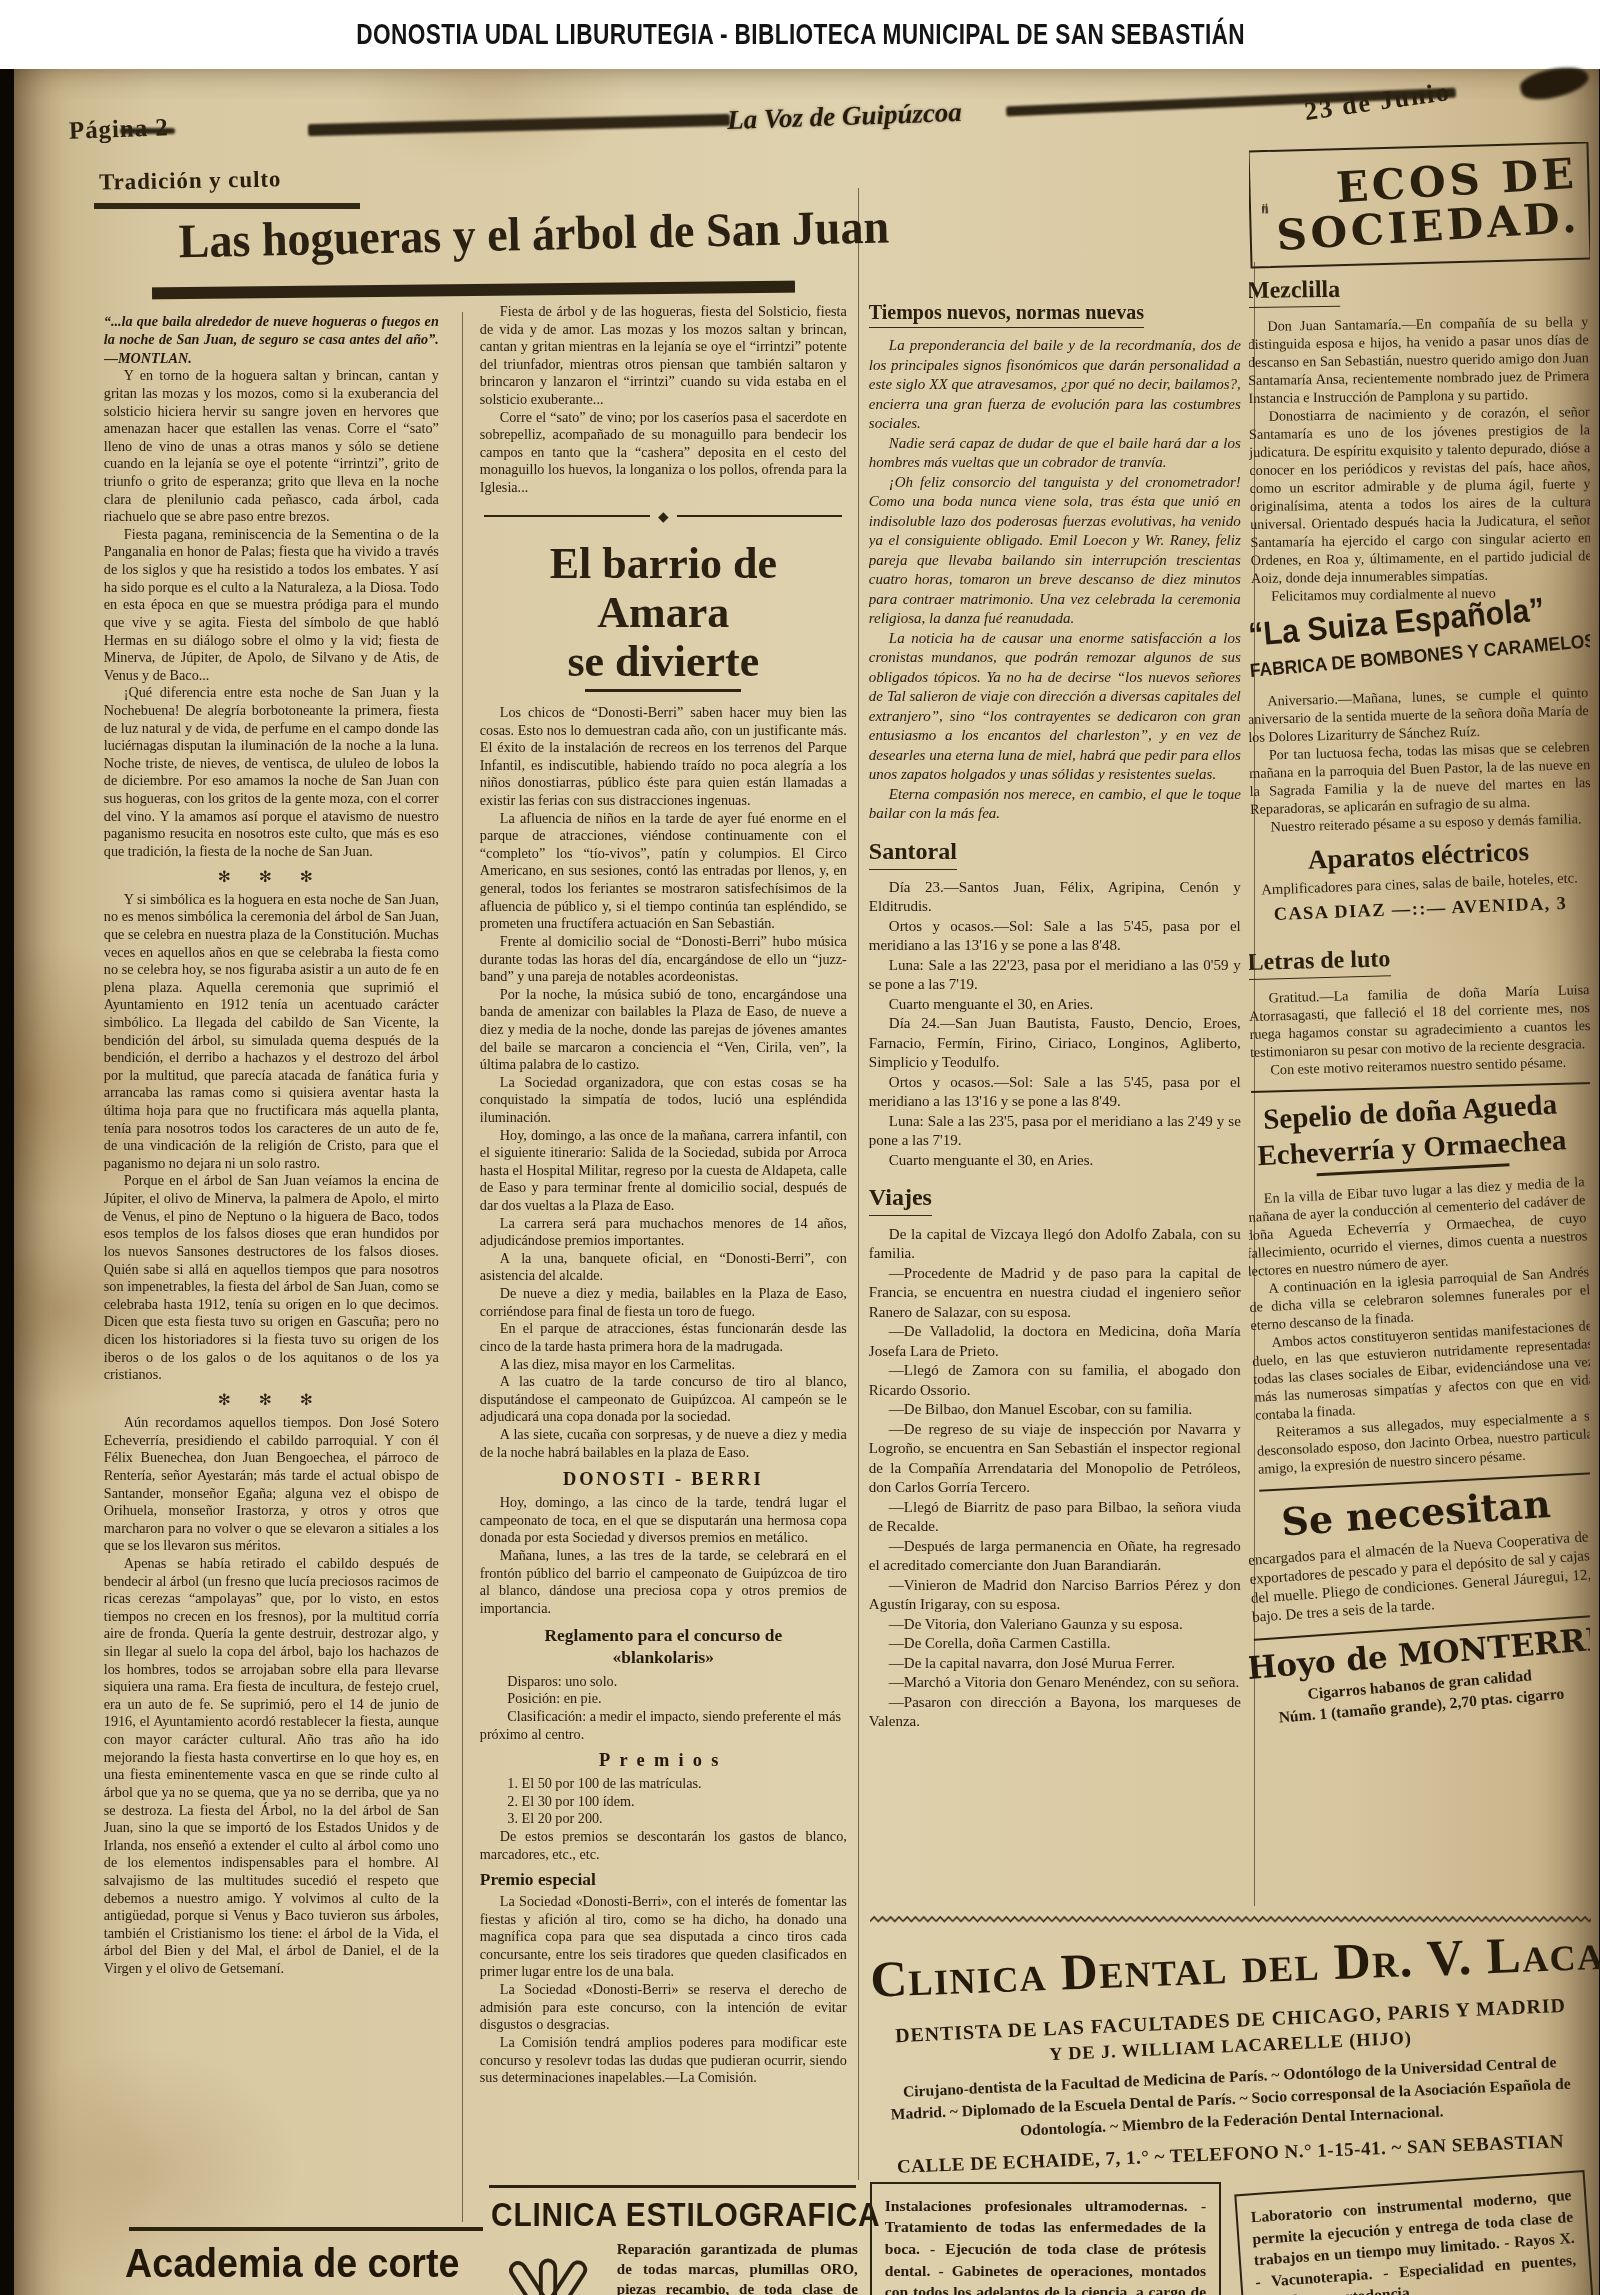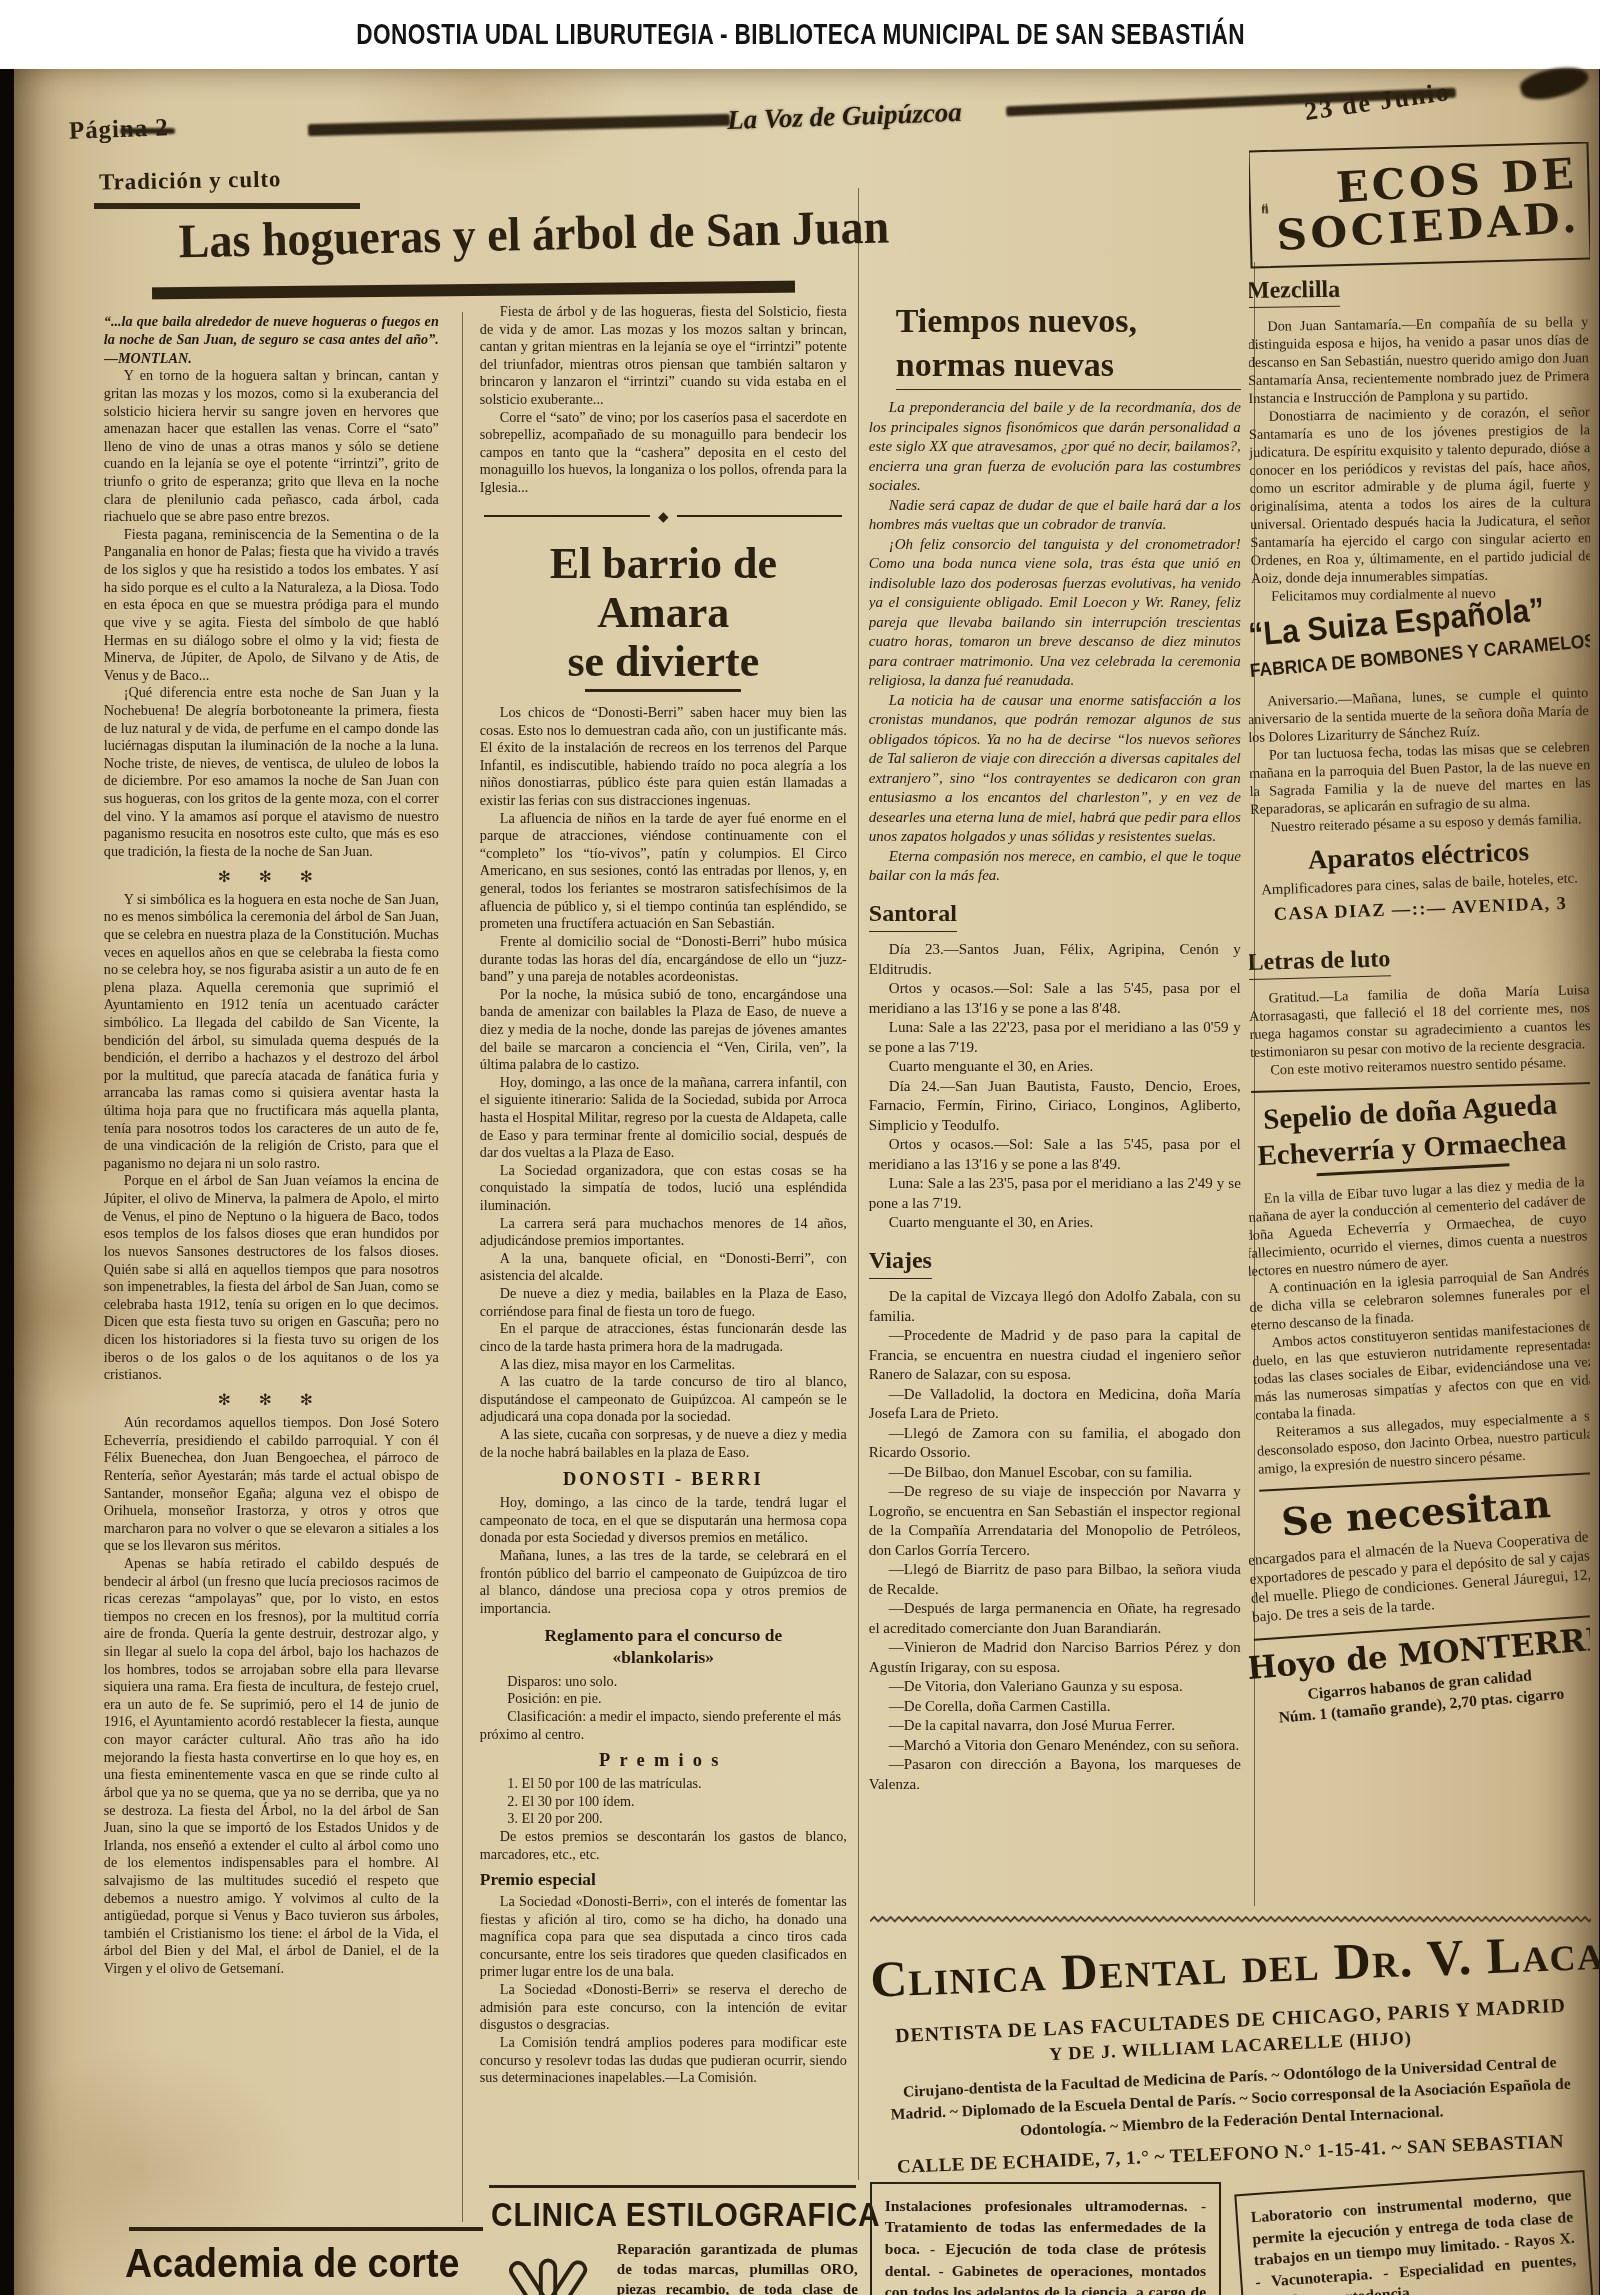--- a/index.html
+++ b/index.html
@@ -187,22 +187,22 @@
     <div class="amara-h">
       <div>El barrio de Amara</div>
       <div>se divierte</div>
     </div>
     <div class="amara-underline"></div>
     <div>
         <p>Los chicos de “Donosti-Berri” saben hacer muy bien las cosas. Esto nos lo demuestran cada año, con un justificante más. El éxito de la instalación de recreos en los terrenos del Parque Infantil, es indiscutible, habiendo traído no poca alegría a los niños donostiarras, público éste para quien están llamadas a existir las ferias con sus distracciones ingenuas.</p>
         <p>La afluencia de niños en la tarde de ayer fué enorme en el parque de atracciones, viéndose continuamente con el “completo” los “tío-vivos”, patín y columpios. El Circo Americano, en sus sesiones, contó las entradas por llenos, y, en general, todos los feriantes se mostraron satisfechísimos de la afluencia de público y, si el tiempo continúa tan espléndido, se prometen una fructífera actuación en San Sebastián.</p>
         <p>Frente al domicilio social de “Donosti-Berri” hubo música durante todas las horas del día, encargándose de ello un “juzz-band” y una pareja de notables acordeonistas.</p>
         <p>Por la noche, la música subió de tono, encargándose una banda de amenizar con bailables la Plaza de Easo, de nueve a diez y media de la noche, donde las parejas de jóvenes amantes del baile se marcaron a conciencia el “Ven, Cirila, ven”, la última palabra de lo castizo.</p>
+        <p>La Sociedad organizadora, que con estas cosas se ha conquistado la simpatía de todos, lució una espléndida iluminación.</p>
         <p>Hoy, domingo, a las once de la mañana, carrera infantil, con el siguiente itinerario: Salida de la Sociedad, subida por Arroca hasta el Hospital Militar, regreso por la cuesta de Aldapeta, calle de Easo y para terminar frente al domicilio social, después de dar dos vueltas a la Plaza de Easo.</p>
-        <p>La Sociedad organizadora, que con estas cosas se ha conquistado la simpatía de todos, lució una espléndida iluminación.</p>
         <p>La carrera será para muchachos menores de 14 años, adjudicándose premios importantes.</p>
         <p>A la una, banquete oficial, en “Donosti-Berri”, con asistencia del alcalde.</p>
         <p>De nueve a diez y media, bailables en la Plaza de Easo, corriéndose para final de fiesta un toro de fuego.</p>
         <p>En el parque de atracciones, éstas funcionarán desde las cinco de la tarde hasta primera hora de la madrugada.</p>
         <p>A las diez, misa mayor en los Carmelitas.</p>
         <p>A las cuatro de la tarde concurso de tiro al blanco, disputándose el campeonato de Guipúzcoa. Al campeón se le adjudicará una copa donada por la sociedad.</p>
         <p>A las siete, cucaña con sorpresas, y de nueve a diez y media de la noche habrá bailables en la plaza de Easo.</p>
       </div>
     <div class="subhead">DONOSTI - BERRI</div>
     <div>
@@ -246,21 +246,21 @@
         </g>
         <circle cx="38" cy="142" r="5" fill="#d9c9a4"></circle>
         <circle cx="202" cy="142" r="5" fill="#d9c9a4"></circle>
       </svg>
       <div class="estil-b">Reparación garantizada de plumas de todas marcas, plumillas ORO, piezas recambio, de toda clase de plumas. El especialista señor Manuel garantiza todas reparaciones Waterman's, Swan Conklin y similares.</div>
     </div>
 
   </div>
 
   <div class="col c3" style="left:855px;top:230px;width:372px;height:1634px;">
-    <div class="sec-title" style="font-size:34px;margin-top:0;margin-left:27px;">Tiempos nuevos, normas nuevas</div>
+    <div class="sec-title" style="font-size:20px;margin-top:0;">Tiempos nuevos, normas nuevas</div>
     <div class="bodytxt ital">
         <p>La preponderancia del baile y de la recordmanía, dos de los principales signos fisonómicos que darán personalidad a este siglo XX que atravesamos, ¿por qué no decir, bailamos?, encierra una gran fuerza de evolución para las costumbres sociales.</p>
         <p>Nadie será capaz de dudar de que el baile hará dar a los hombres más vueltas que un cobrador de tranvía.</p>
         <p>¡Oh feliz consorcio del tanguista y del cronometrador! Como una boda nunca viene sola, tras ésta que unió en indisoluble lazo dos poderosas fuerzas evolutivas, ha venido ya el consiguiente obligado. Emil Loecon y Wr. Raney, feliz pareja que llevaba bailando sin interrupción trescientas cuatro horas, tomaron un breve descanso de diez minutos para contraer matrimonio. Una vez celebrada la ceremonia religiosa, la danza fué reanudada.</p>
         <p>La noticia ha de causar una enorme satisfacción a los cronistas mundanos, que podrán remozar algunos de sus obligados tópicos. Ya no ha de decirse “los nuevos señores de Tal salieron de viaje con dirección a diversas capitales del extranjero”, sino “los contrayentes se dedicaron con gran entusiasmo a los encantos del charleston”, y en vez de desearles una eterna luna de miel, habrá que pedir para ellos unos zapatos holgados y unas sólidas y resistentes suelas.</p>
         <p>Eterna compasión nos merece, en cambio, el que le toque bailar con la más fea.</p>
       </div>
     <div><span class="sec-title">Santoral</span></div>
     <div class="bodytxt">
         <p>Día 23.—Santos Juan, Félix, Agripina, Cenón y Elditrudis.</p>

